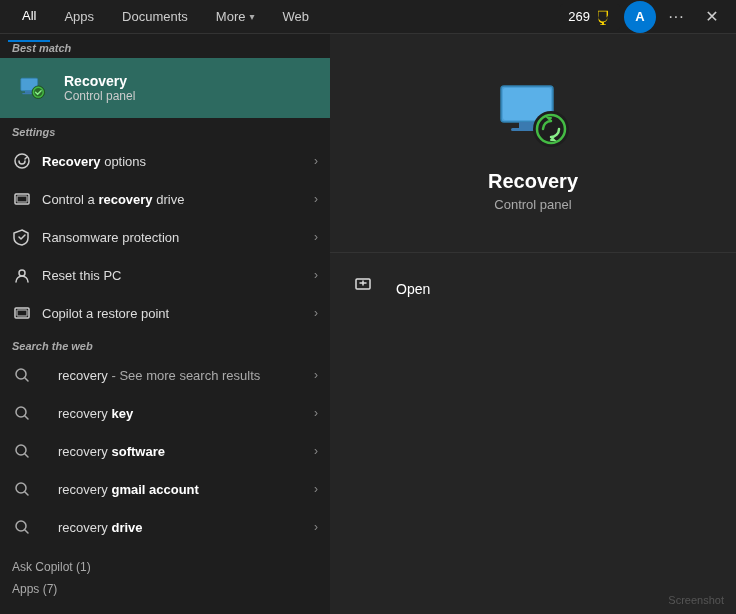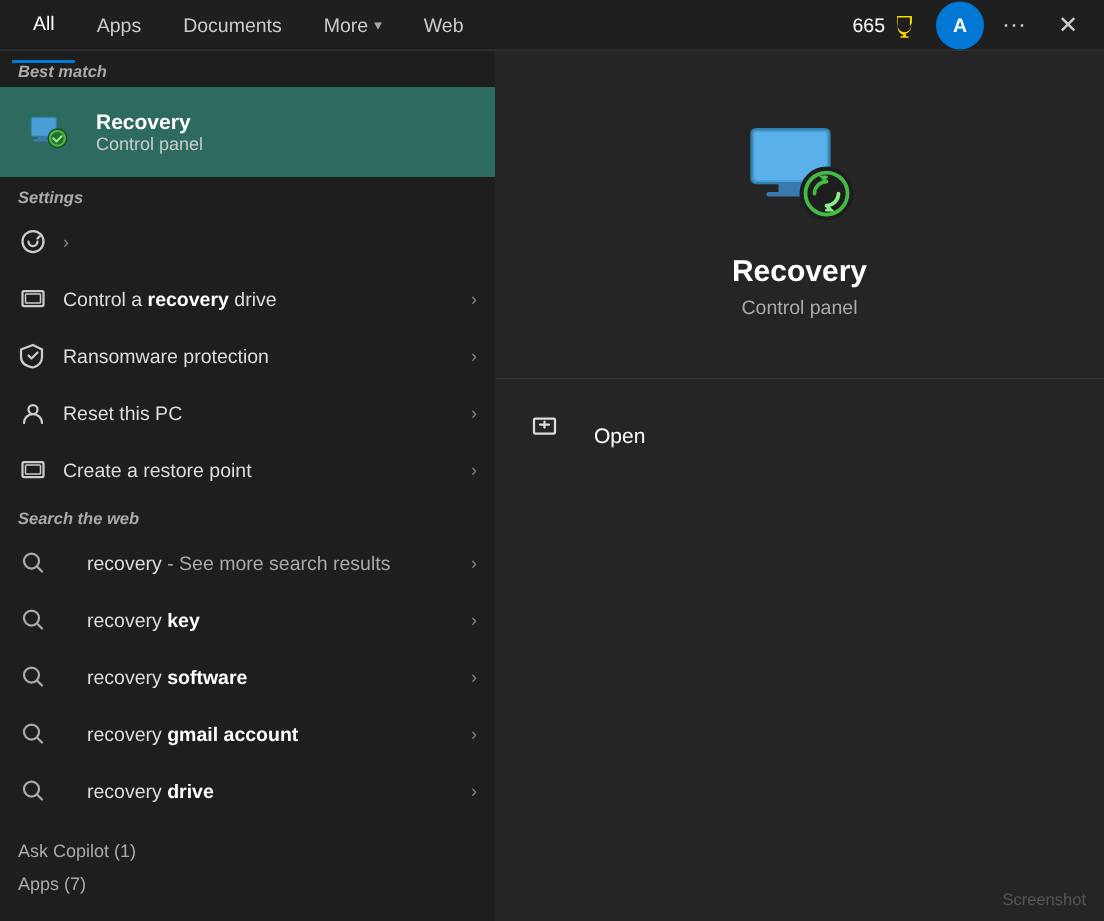--- a/index.html
+++ b/index.html
@@ -308,21 +308,21 @@
       <div class="tab-item tab-more">
         <span>More</span>
         <span style="font-size:10px; color:#aaa;">▾</span>
       </div>
       <div class="tab-item">
         <span>Web</span>
       </div>
     </div>
     <div class="topbar-right">
       <div class="score-badge">
-        <span>665</span>
+        <span>269</span>
         <svg class="trophy-icon" viewBox="0 0 20 20" fill="currentColor">
           <path d="M5 3h10v7a5 5 0 01-10 0V3zm-2 0h1.5v5A6.5 6.5 0 005 10.5V3H3zm14 0h-1.5v5a6.5 6.5 0 01-1.5 2.5V3H17zM9 15.9V18H7v1h6v-1h-2v-2.1A5.5 5.5 0 0015 11V4H5v7a5.5 5.5 0 004 5.9z"></path>
         </svg>
       </div>
       <div class="avatar-btn">
         <span>A</span>
       </div>
       <div class="icon-btn">
         <span>···</span>
       </div>
@@ -366,20 +366,23 @@
       </div>
 
       <div class="settings-item">
         <div class="settings-item-icon">
           <svg width="18" height="18" viewBox="0 0 18 18" fill="none">
             <circle cx="9" cy="9" r="7" stroke="#ccc" stroke-width="1.5"></circle>
             <path d="M6 9a3 3 0 106 0" stroke="#ccc" stroke-width="1.5" stroke-linecap="round"></path>
             <path d="M12 7l1.5-1.5" stroke="#ccc" stroke-width="1.5" stroke-linecap="round"></path>
           </svg>
         </div>
+        <div class="settings-item-label">
+          <span class="bold-match">Recovery</span><span> options</span>
+        </div>
         <span class="chevron-right">›</span>
       </div>
 
       <div class="settings-item">
         <div class="settings-item-icon">
           <svg width="18" height="18" viewBox="0 0 18 18" fill="none">
             <rect x="2" y="4" width="14" height="10" rx="1" stroke="#ccc" stroke-width="1.5"></rect>
             <rect x="4" y="6" width="10" height="6" rx="0.5" stroke="#ccc" stroke-width="1"></rect>
           </svg>
         </div>
@@ -416,21 +419,21 @@
       </div>
 
       <div class="settings-item">
         <div class="settings-item-icon">
           <svg width="18" height="18" viewBox="0 0 18 18" fill="none">
             <rect x="2" y="4" width="14" height="10" rx="1" stroke="#ccc" stroke-width="1.5"></rect>
             <rect x="4" y="6" width="10" height="6" rx="0.5" stroke="#ccc" stroke-width="1"></rect>
           </svg>
         </div>
         <div class="settings-item-label">
-          <span>Create a restore point</span>
+          <span>Copilot a restore point</span>
         </div>
         <span class="chevron-right">›</span>
       </div>
 
       <div class="section-header">
         <span>Search the web</span>
       </div>
 
       <div class="web-search-item">
         <div class="search-icon-circle">

